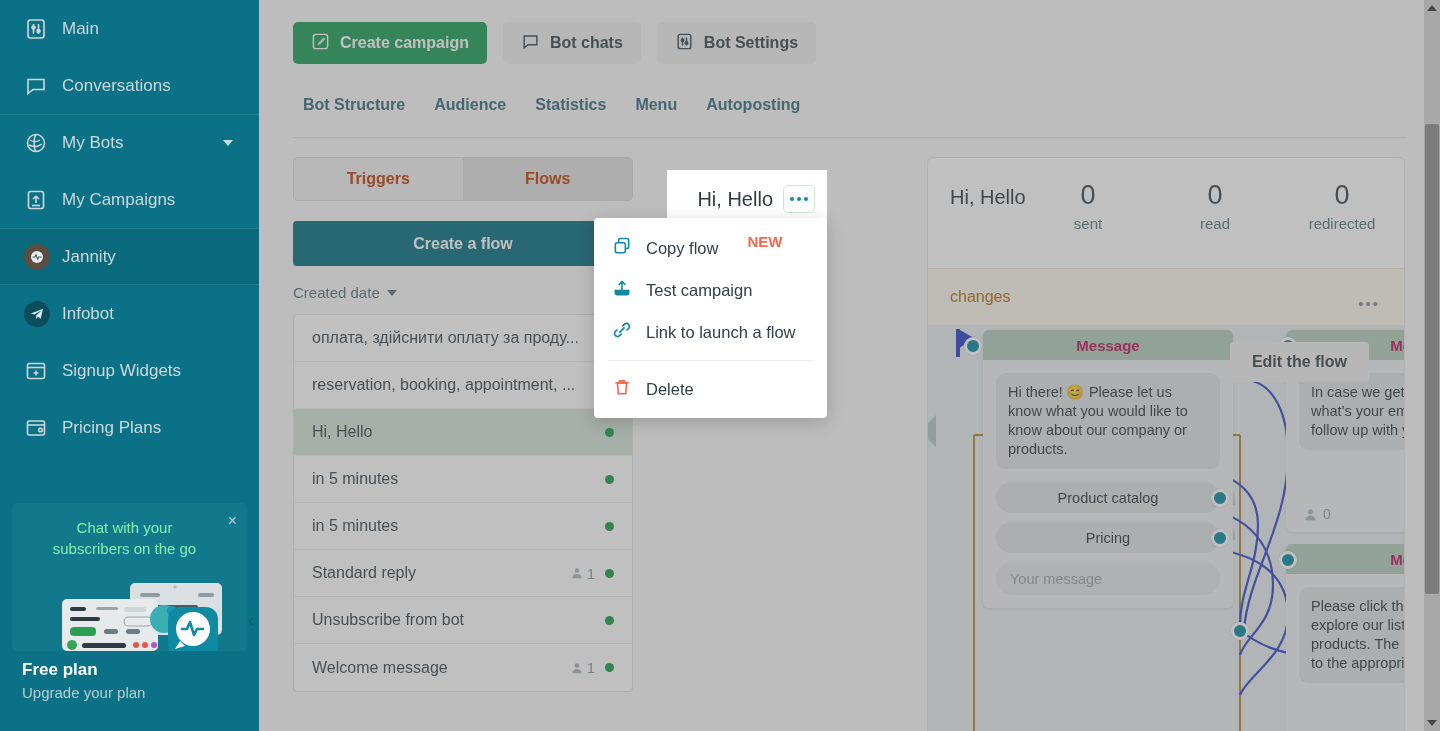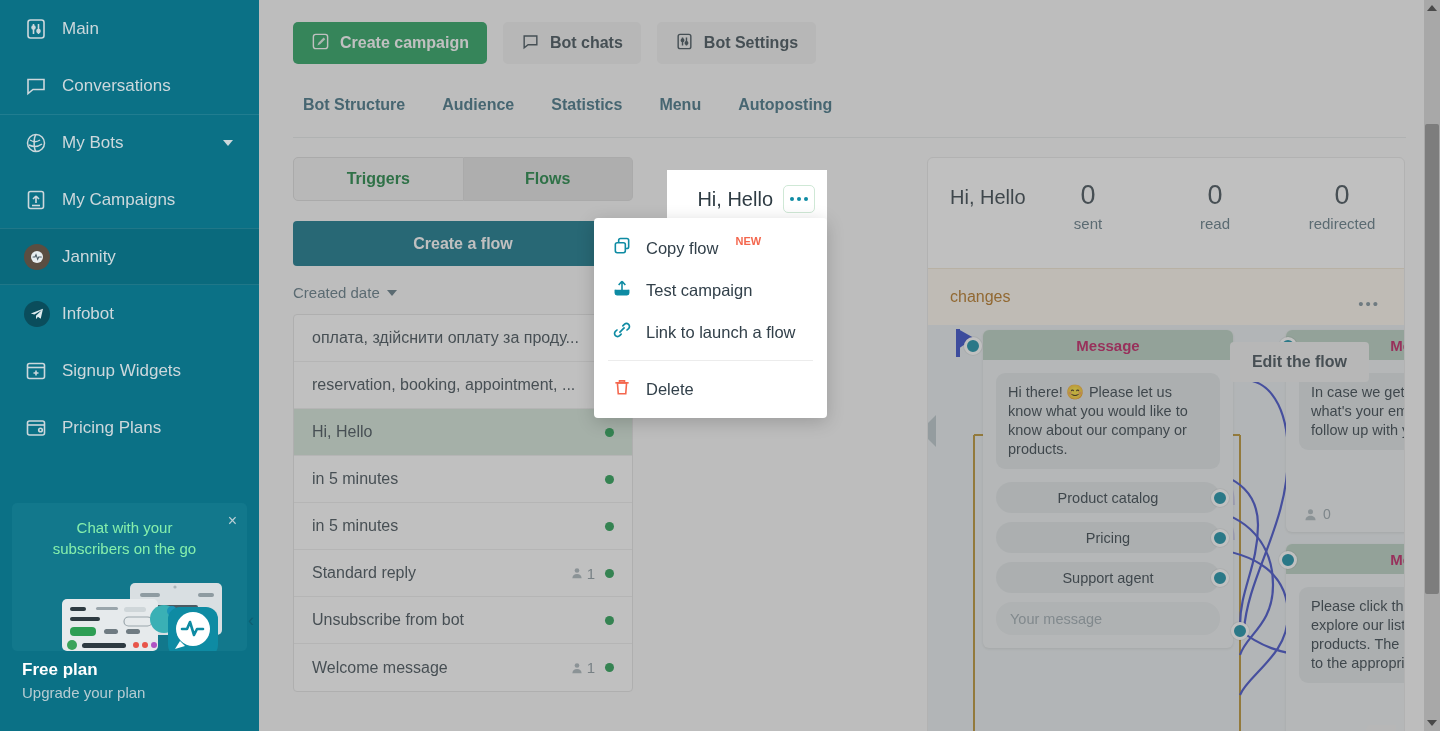--- a/index.html
+++ b/index.html
@@ -81,34 +81,34 @@
   .toolbar { position: absolute; left: 34px; top: 22px; display: flex; gap: 16px; }
   .btn {
     display: flex; align-items: center; gap: 10px; height: 42px;
     padding: 0 18px; border-radius: 5px; font-size: 16px; font-weight: bold;
     cursor: pointer; border: none;
   }
   .btn-primary { background: #21a05b; color: #fff; }
   .btn-ghost { background: #f0f0f0; color: #3a4a52; }
   .btn svg { width: 19px; height: 19px; }
 
-  .subtabs { position: absolute; left: 44px; top: 96px; display: flex; gap: 37px; }
+  .subtabs { position: absolute; left: 44px; top: 96px; display: flex; gap: 29px; }
   .subtab {
     font-size: 16px; font-weight: bold; color: #3c6e80; cursor: pointer;
     padding-bottom: 6px;
   }
 
   .hr { position: absolute; left: 34px; right: 34px; top: 137px; height: 1px; background: #e6e8e9; }
 
   
   .flowpanel { position: absolute; left: 34px; top: 157px; width: 340px; }
   .segctl { display: flex; height: 44px; }
   .seg {
     flex: 1; display: flex; align-items: center; justify-content: center;
-    font-size: 16px; font-weight: bold; color: #15803d; cursor: pointer;
+    font-size: 16px; font-weight: bold; color: #c2410c; cursor: pointer;
     background: #f2f2f2; border: 1px solid #dcdcdc;
   }
   .seg:first-child { border-radius: 5px 0 0 5px; }
   .seg:last-child { border-radius: 0 5px 5px 0; border-left: none; }
   .seg.active { background: #e2e2e2; }
 
   .create-flow {
     margin-top: 20px; height: 45px; background: #0b7186; color: #fff;
     font-size: 16px; font-weight: bold; display: flex; align-items: center;
     justify-content: center; border-radius: 4px; cursor: pointer;
@@ -241,22 +241,22 @@
     background: #fff; border-radius: 4px; z-index: 61;
     box-shadow: 0 4px 18px rgba(0,0,0,.18); padding: 9px 0 8px 0;
   }
   .ctxitem {
     display: flex; align-items: center; gap: 14px; height: 42px;
     padding: 0 0 0 18px; font-size: 16.5px; color: #32404a; cursor: pointer;
     position: relative;
   }
   .ctxitem svg { width: 20px; height: 20px; flex: none; }
   .ctx-new {
-    color: #f4674e; font-size: 11px; font-weight: bold;
-    position: relative; top: -7px; margin-left: 3px;
+    color: #f4674e; font-size: 15px; font-weight: bold;
+    position: relative; top: -7px; margin-left: 15px;
   }
   .ctx-sep { height: 1px; background: #ececec; margin: 7px 14px; }
 
   
   .vscroll {
     position: absolute; right: 0; top: 0; width: 16px; height: 731px;
     background: #a8a8a8; z-index: 70;
   }
   .vs-arrow {
     position: absolute; left: 0; width: 16px; height: 16px;
@@ -431,24 +431,20 @@
 
         <div class="node" style="left:55px;top:5px;width:250px;z-index:2">
           <div class="node-head">Message</div>
           <div class="bubble">Hi there! 😊 Please let us know what you would like to know about our company or products.</div>
           <div class="qbtn">
             <span>Product catalog</span>
             <span class="port"></span>
           </div>
           <div class="qbtn">
             <span>Pricing</span>
-            <span class="port"></span>
-          </div>
-          <div class="qbtn">
-            <span>Support agent</span>
             <span class="port"></span>
           </div>
           <div class="msgfield">Your message</div>
         </div>
         <div class="port port-abs" style="left:303px;top:297px;z-index:5"></div>
 
         <div class="node" style="left:358px;top:5px;width:272px;height:202px;z-index:2">
           <div class="node-head">Message</div>
           <div class="bubble">In case we get disconnected, what's your email address to follow up with you?</div>
           <div class="subcount">

